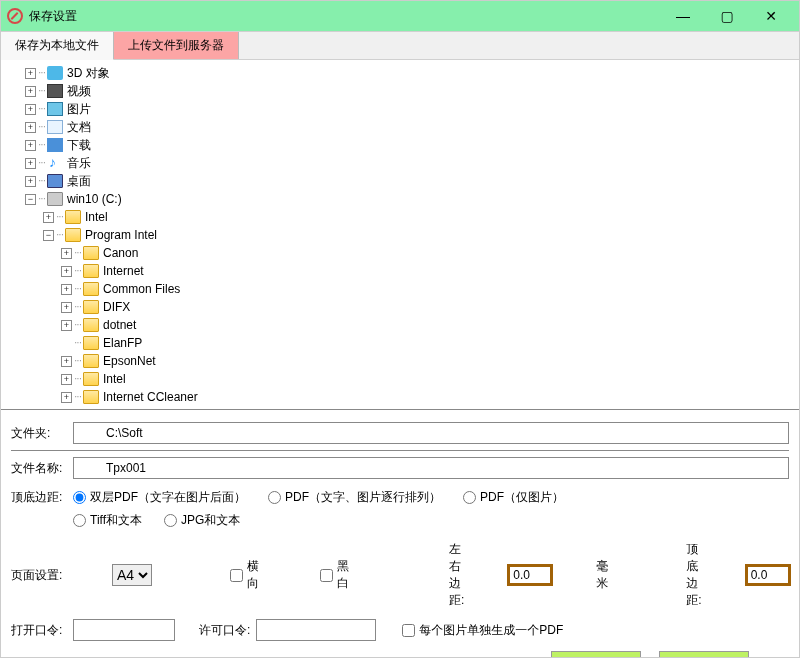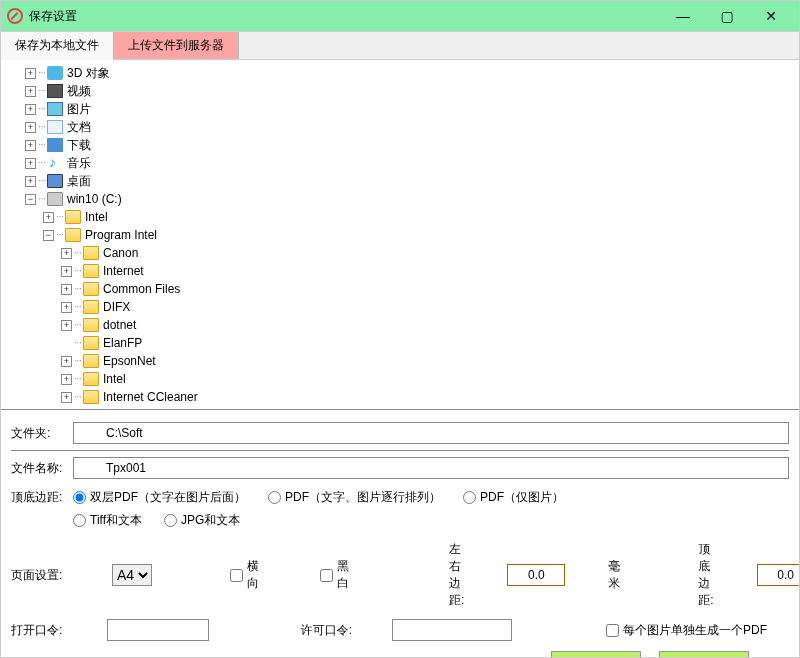--- a/index.html
+++ b/index.html
@@ -30,21 +30,21 @@
 .label { cursor: pointer; }
 
 .form { padding: 6px 10px 10px 10px; }
 .row { display: flex; align-items: center; margin: 6px 0; }
 .lbl { width: 62px; flex-shrink: 0; }
 .textbox { border: 1px solid #888; height: 22px; padding: 2px 4px; font-family: inherit; font-size: 12px; }
 .fullw { flex: 1; padding-left: 32px; }
 .radio, .check { margin-right: 4px; vertical-align: middle; }
 .opt { margin-right: 22px; display: inline-flex; align-items: center; }
 .select { border: 1px solid #888; height: 22px; width: 102px; font-family: inherit; font-size: 14px; }
-.numbox { width: 58px; border: 1px solid #a16207; height: 22px; padding: 2px 3px; font-family: inherit; font-size: 12px; text-align: center; }
+.numbox { width: 46px; border: 3px solid #a16207; height: 22px; padding: 2px 3px; font-family: inherit; font-size: 12px; }
 .btns { display: flex; justify-content: flex-end; gap: 18px; margin-top: 10px; padding-right: 40px; }
 .btn { width: 90px; height: 26px; border: 1px solid #999; background: #bef264; font-family: inherit; font-size: 12px; cursor: pointer; }
 hr.sep { border: none; border-top: 1px solid #888; margin: 3px 0; }
 </style>
 </head>
 <body>
 
 <div class="titlebar">
   <span class="icon"></span>
   <span class="title">保存设置</span>
@@ -225,21 +225,21 @@
       </label>
     <span style="width:14px"></span>
     <span>左右边距:</span>
     <input class="numbox" style="margin: 0px 4px;" value="0.0">
     <span>毫米</span>
     <span style="width:16px"></span>
     <span>顶底边距:</span>
     <input class="numbox" style="margin: 0px 4px;" value="0.0">
     <span>毫米</span>
   </div>
-  <div class="row" style="margin-top:10px;justify-content:space-between;">
+  <div class="row" style="margin-top:10px;">
     <span class="lbl">打开口令:</span>
     <input class="textbox" style="width: 102px;">
     <span style="width:24px"></span>
     <span>许可口令:</span>
     <input class="textbox" style="width: 120px; margin: 0px 6px;">
     <span style="width:20px"></span>
     <label class="opt">
         <input type="checkbox" class="check" style="">
         <span>每个图片单独生成一个PDF</span>
       </label>

